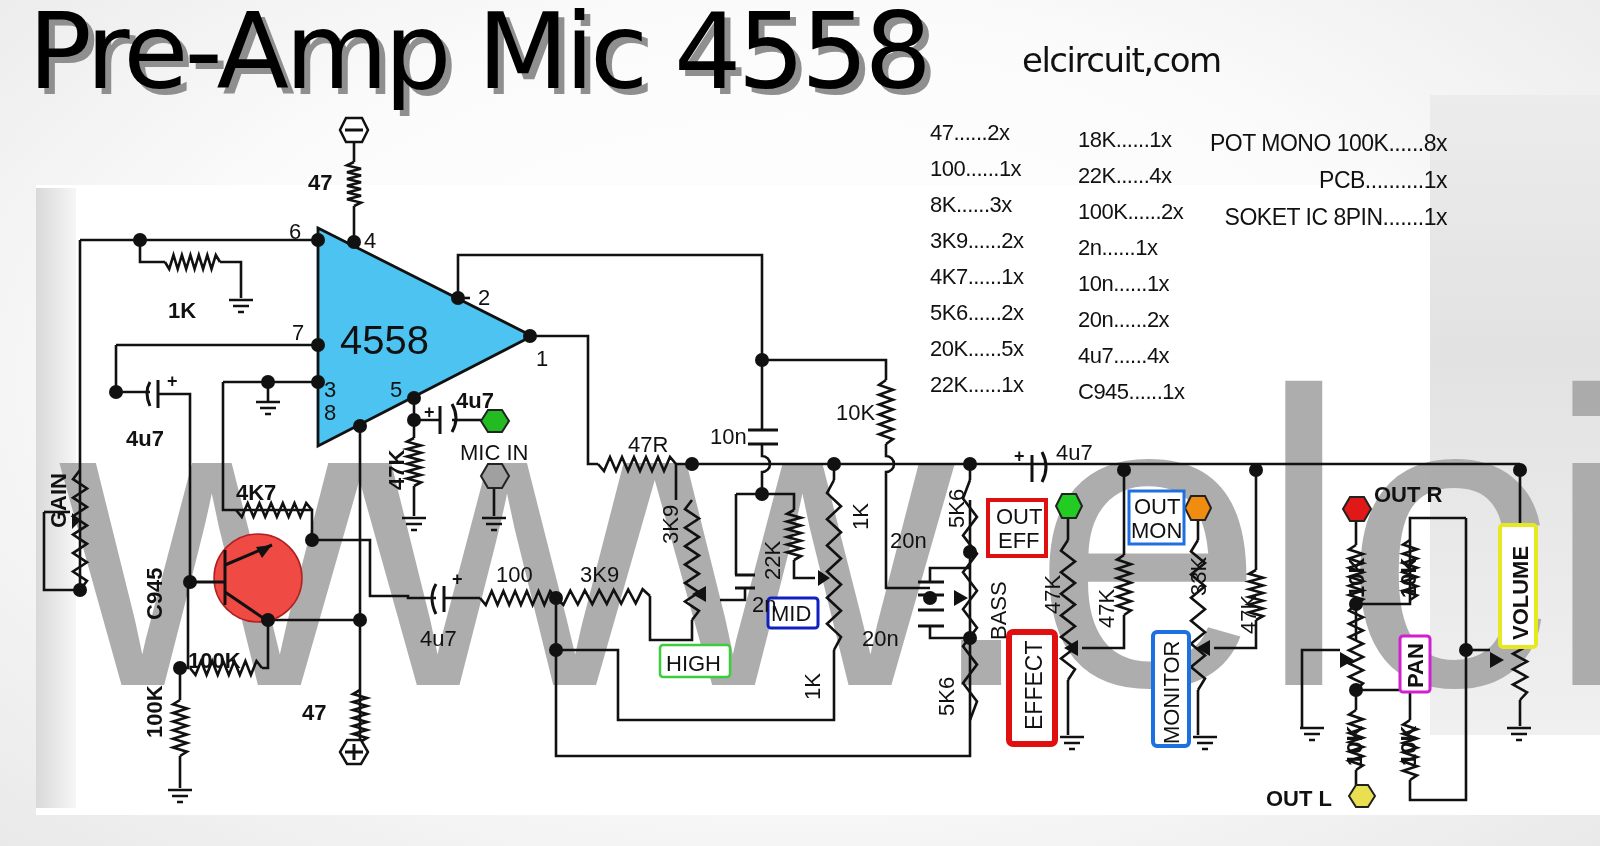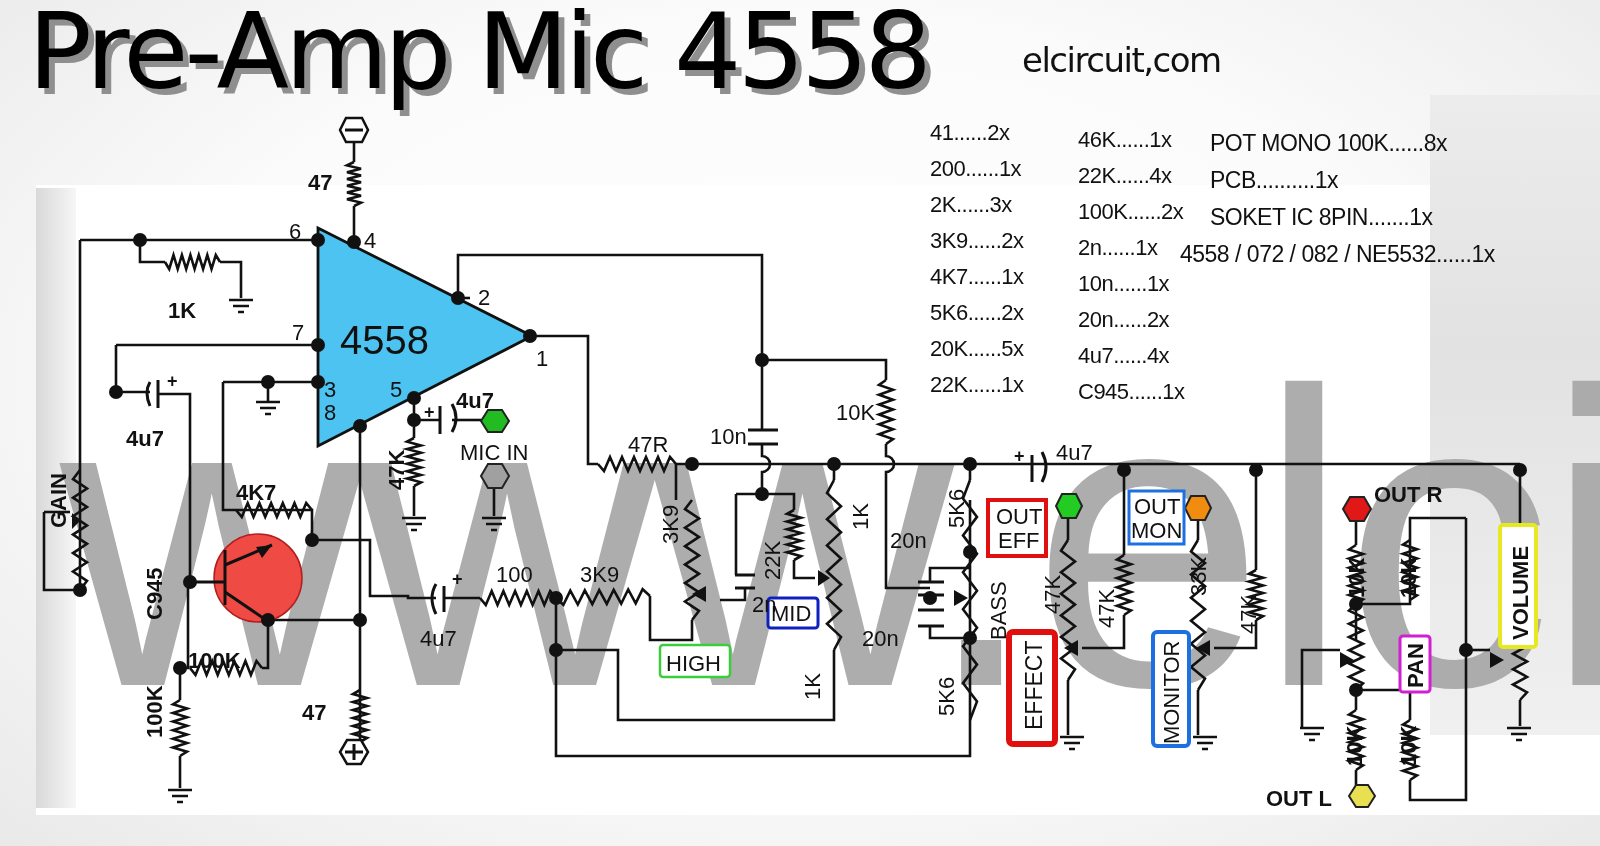--- a/index.html
+++ b/index.html
@@ -15,62 +15,61 @@
         letter-spacing:-4px; color:#000; text-shadow:6px 6px 0 #8f8f8f; white-space:nowrap; }
   #site { position:absolute; left:1022px; top:40px; font-size:34px; font-family:"DejaVu Sans", sans-serif;
         letter-spacing:-1.5px; color:#111; white-space:nowrap; }
   #watermark { position:absolute; left:60px; top:330px; font-size:420px; font-family:"Liberation Sans", sans-serif;
         color:#a9a9a9; letter-spacing:-8px; white-space:nowrap; line-height:1; opacity:.95; }
   .parts { position:absolute; font-size:22px; font-family:"Liberation Sans", sans-serif; color:#111; letter-spacing:-0.5px; }
   .parts div { height:36px; line-height:36px; white-space:nowrap; }
   #parts1 { left:930px; top:115px; }
   #parts2 { left:1078px; top:122px; }
   #parts3 { left:1210px; top:125px; font-size:23px; font-weight:normal; }
-  #parts3 div { height:37px; line-height:37px; }
+  #parts3 div { height:37px; line-height:37px;text-align:right; }
   svg#sch { position:absolute; left:0; top:0; }
   svg text { font-family:"Liberation Sans", sans-serif; fill:#111; }
 </style>
 </head>
 <body>
 
 <div id="bg"></div>
 <div id="paper"></div>
 <div id="paper-left"></div>
 <div id="paper-right"></div>
 
 <div id="watermark">www.elcircuit.com</div>
 
 <div id="title">Pre-Amp Mic 4558</div>
 <div id="site">elcircuit,com</div>
 
 <div class="parts" id="parts1">
-  <div>41......2x</div>
-  <div>200......1x</div>
-  <div>2K......3x</div>
+  <div>47......2x</div>
+  <div>100......1x</div>
+  <div>8K......3x</div>
   <div>3K9......2x</div>
   <div>4K7......1x</div>
   <div>5K6......2x</div>
   <div>20K......5x</div>
   <div>22K......1x</div>
 </div>
 <div class="parts" id="parts2">
-  <div>46K......1x</div>
+  <div>18K......1x</div>
   <div>22K......4x</div>
   <div>100K......2x</div>
   <div>2n......1x</div>
   <div>10n......1x</div>
   <div>20n......2x</div>
   <div>4u7......4x</div>
   <div>C945......1x</div>
 </div>
 <div class="parts" id="parts3">
   <div>POT MONO 100K......8x</div>
   <div>PCB..........1x</div>
   <div>SOKET IC 8PIN.......1x</div>
-  <div style="margin-left:-30px">4558 / 072 / 082 / NE5532......1x</div>
 </div>
 
 <svg id="sch" width="1600" height="846" viewBox="0 0 1600 846">
   <defs>
     <g id="gnd">
       <line x1="-12" y1="0" x2="12" y2="0" stroke="#111" stroke-width="2.5"></line>
       <line x1="-8" y1="6" x2="8" y2="6" stroke="#111" stroke-width="2.5"></line>
       <line x1="-3" y1="12" x2="3" y2="12" stroke="#111" stroke-width="2.5"></line>
     </g>
   </defs>

